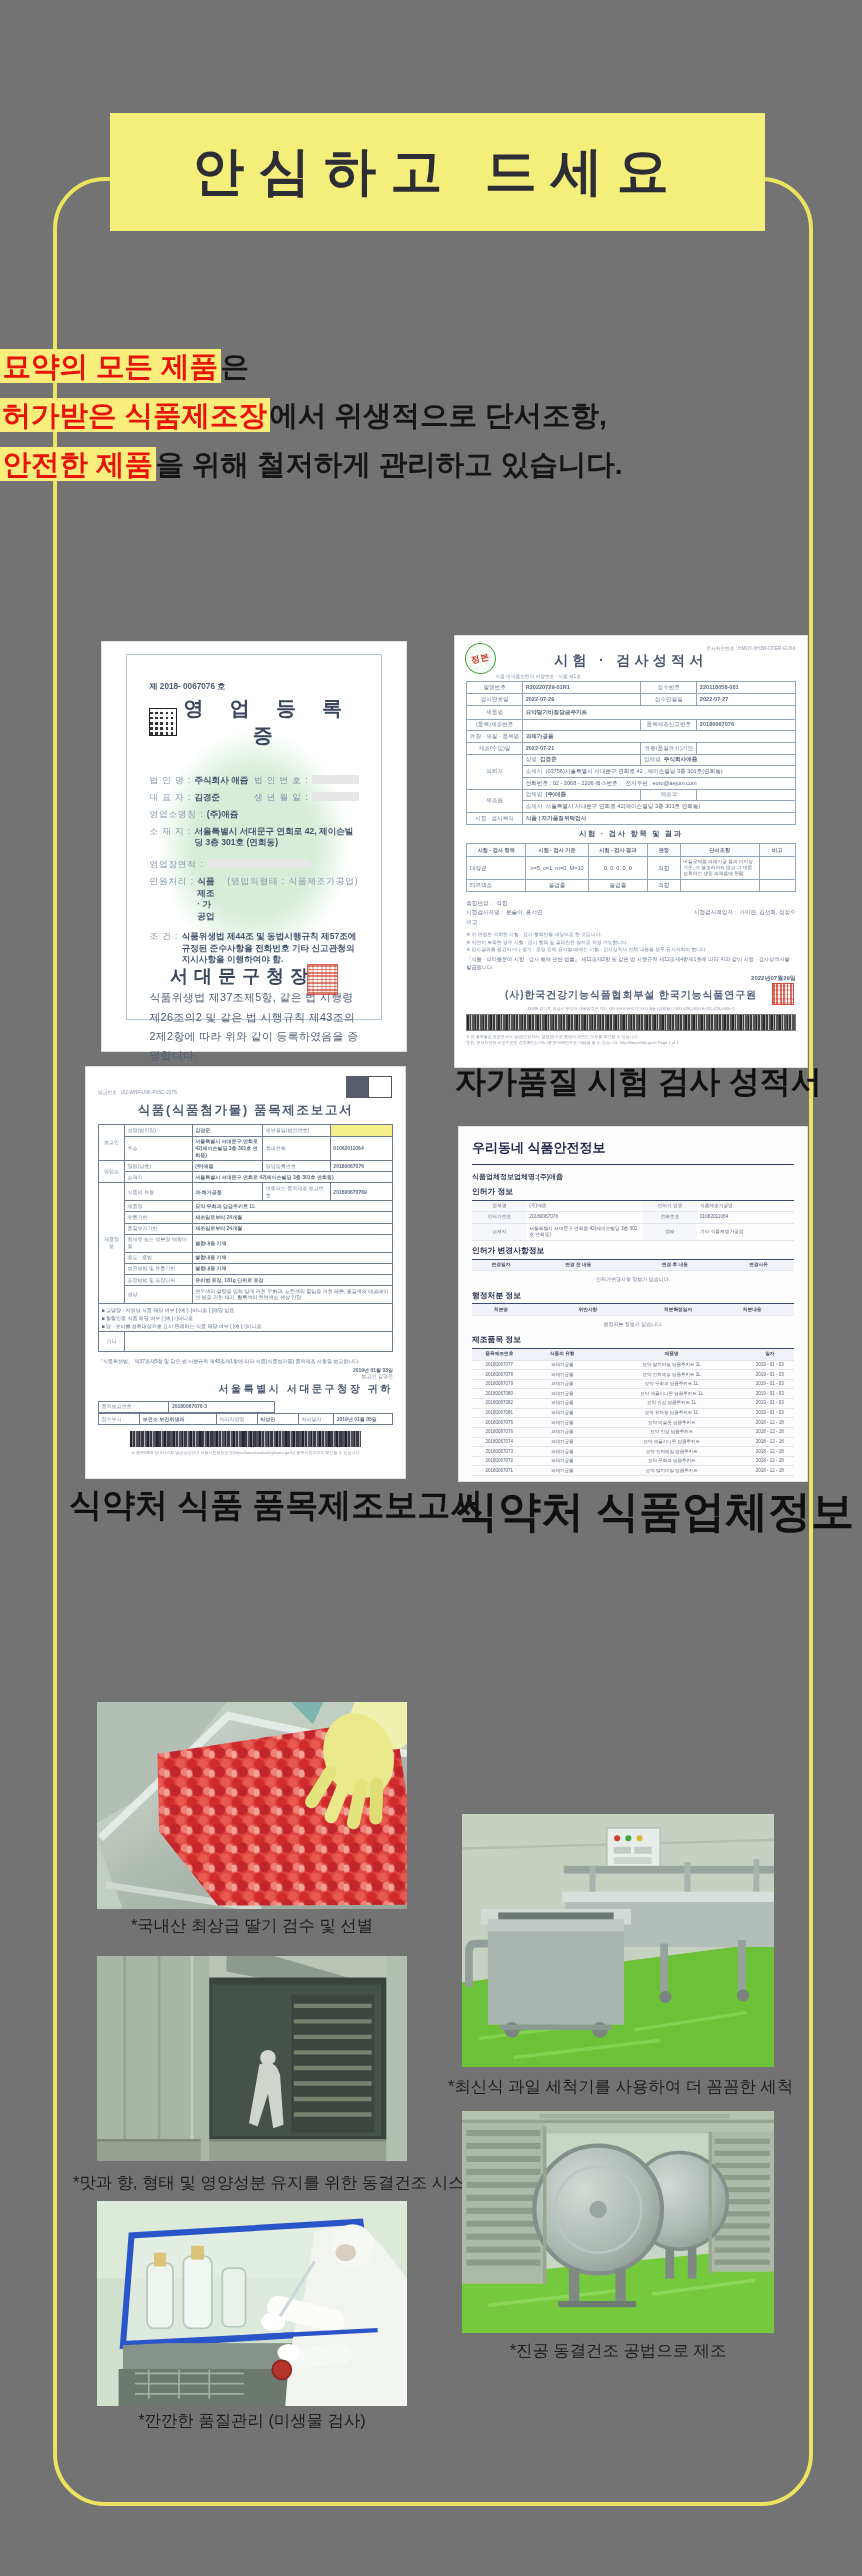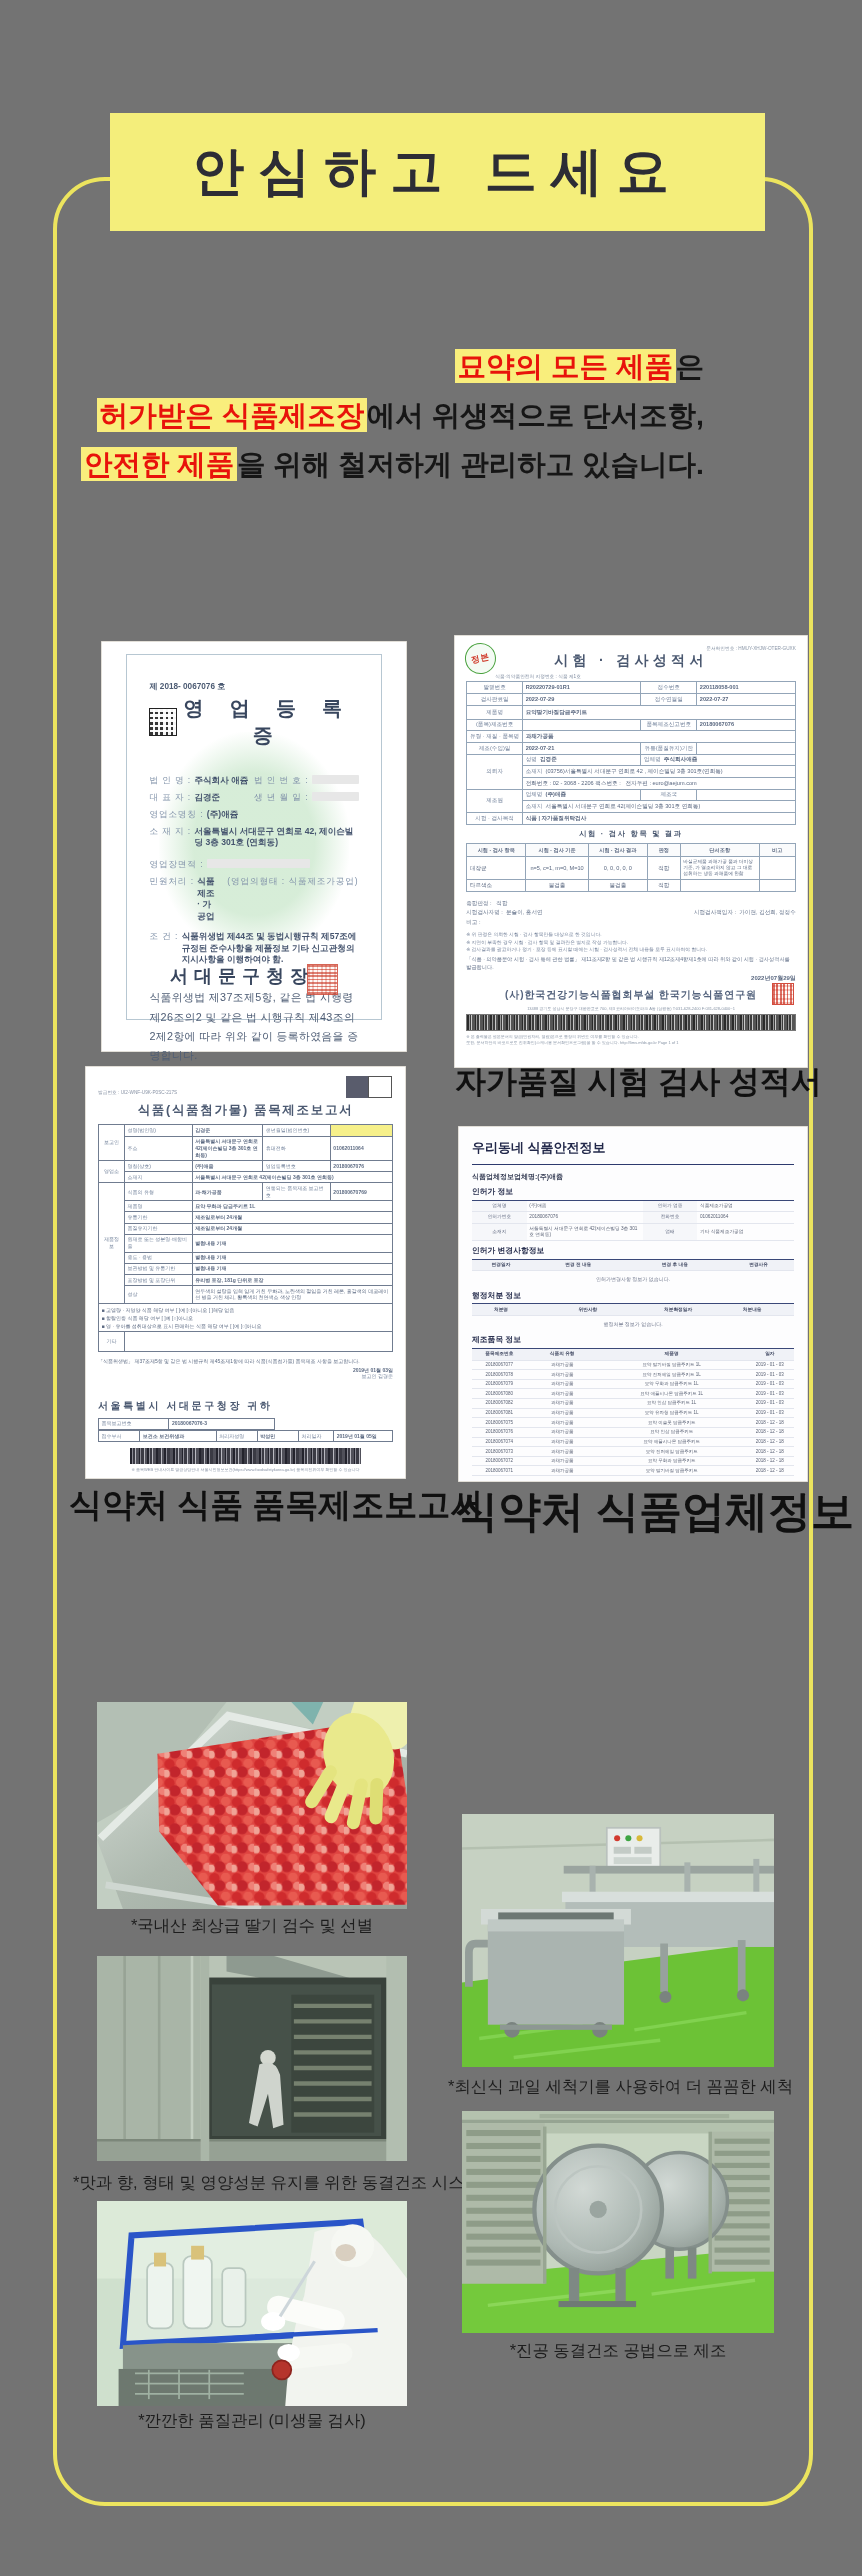--- a/index.html
+++ b/index.html
@@ -9,21 +9,21 @@
   .abs{position:absolute;}
 
   
   .round-frame{left:53px;top:177px;width:760px;height:2329px;border:4.3px solid #ece45e;border-radius:52px;z-index:1;}
 
   
   .banner{left:110px;top:113px;width:655px;height:118px;background:#f4ee7b;z-index:2;display:flex;align-items:center;justify-content:center;}
   .banner h1{margin:0;font-size:52px;font-weight:700;color:#2d2d35;letter-spacing:14px;white-space:nowrap;}
 
   
-  .intro{left:0;top:342px;width:704px;text-align:right;z-index:2;}
+  .intro{left:0;top:342px;width:704px;text-align:left;z-index:2;}
   .intro .ln{font-size:28.5px;font-weight:700;color:#161616;line-height:49px;white-space:nowrap;}
   .hl{background:#f9ee7c;color:#e8130b;padding:0.9px 2.6px;}
 
   
   .page{background:#ffffff;box-shadow:0 0 0 0.9px #efece4;z-index:2;}
   .scan{color:#56647e;}
   .redact{display:inline-block;background:#e7e7e7;height:8.6px;vertical-align:middle;border-radius:0.9px;}
 
   
   .doccap{z-index:2;text-align:center;font-size:31px;font-weight:700;color:#101010;white-space:nowrap;}
@@ -94,21 +94,21 @@
   table.t3{width:100%;border-collapse:collapse;}
   table.t3 td{border:0.9px solid #707c90;padding:1.7px 2.6px;color:#5c6a82;line-height:1.35;}
   table.t3 .grp{width:26px;text-align:center;color:#71819a;}
   table.t3 .lab{color:#71819a;}
   table.t3 .val{font-weight:600;}
   .d3-ylw{background:#f6f08a;}
   .d3-chk{border:0.9px solid #707c90;border-top:none;padding:1.7px 2.6px;color:#5c6a82;line-height:1.6;}
   .d3-statement{margin-top:5.2px;color:#5c6a82;line-height:1.6;}
   .d3-date{text-align:right;font-weight:700;margin-top:1.7px;color:#5c6a82;}
   .d3-reporter{text-align:right;color:#71819a;}
-  .d3-recipient{text-align:left;font-size:10px;font-weight:700;letter-spacing:2.6px;color:#4c5a72;margin-top:20px;}
+  .d3-recipient{text-align:right;font-size:10px;font-weight:700;letter-spacing:2.6px;color:#4c5a72;margin-top:3px;}
   .d3-barcode{height:15.5px;margin:6px auto 0;width:78%;
       background:repeating-linear-gradient(90deg,#23232d 0 1.7px,#8b8b95 1.7px 2.6px,#3a3a44 2.6px 5.2px,#b9b9c1 5.2px 6px,#50505a 6px 8.6px),
                  repeating-linear-gradient(0deg,rgba(255,255,255,.2) 0 1.7px,rgba(0,0,0,.2) 1.7px 4.3px);}
   .d3-footnote{font-size:4px;color:#8a94a6;text-align:center;margin-top:3.4px;}
 
   
   .d4-inner{height:100%;padding:12px 13px;background:#fdfdfe;}
   .d4-h1{font-size:13px;font-weight:700;color:#22284a;border-bottom:1.7px solid #2d3a6e;padding-bottom:7px;}
   .d4-sub{font-size:7px;font-weight:700;color:#3a4158;margin-top:7px;}
   .d4-sec{font-size:7.8px;font-weight:700;color:#2a3150;margin-top:4px;margin-bottom:2.6px;}
@@ -182,21 +182,21 @@
               <span class="d1-l">영업장면적 :</span>
               <span class="redact" style="width:103px;margin-left:3.4px;"></span>
             </div>
           <div class="d1-row">
               <span class="d1-l">민원처리 :</span>
               <span class="d1-v">식품제조 · 가공업</span>
               <span class="d1-l" style="margin-left:12px;">(영업의형태 : 식품제조가공업)</span>
             </div>
           <div class="d1-row" style="margin-top:8.6px;">
               <span class="d1-l">조        건 :</span>
-              <span class="d1-v" style="flex:1;">식품위생법 제44조 및 동법시행규칙 제57조에 규정된 준수사항을 제품정보 기타 신고관청의 지시사항을 이행하여야 함.</span>
+              <span class="d1-v" style="flex:1;">식품위생법 제44조 및 동법시행규칙 제57조에 규정된 준수사항을 전화번호 기타 신고관청의 지시사항을 이행하여야 함.</span>
             </div>
         </div>
         <div class="d1-body">식품위생법 제37조제5항, 같은 법 시행령 제26조의2 및 같은 법 시행규칙 제43조의2제2항에 따라 위와 같이 등록하였음을 증명합니다.</div>
         <div class="d1-date">2018년 12월 17일</div>
         <div class="d1-issuer-row">
           <span class="d1-issuer">서대문구청장</span><span class="d1-seal"></span>
         </div>
       </div>
     </div>
   </div>

